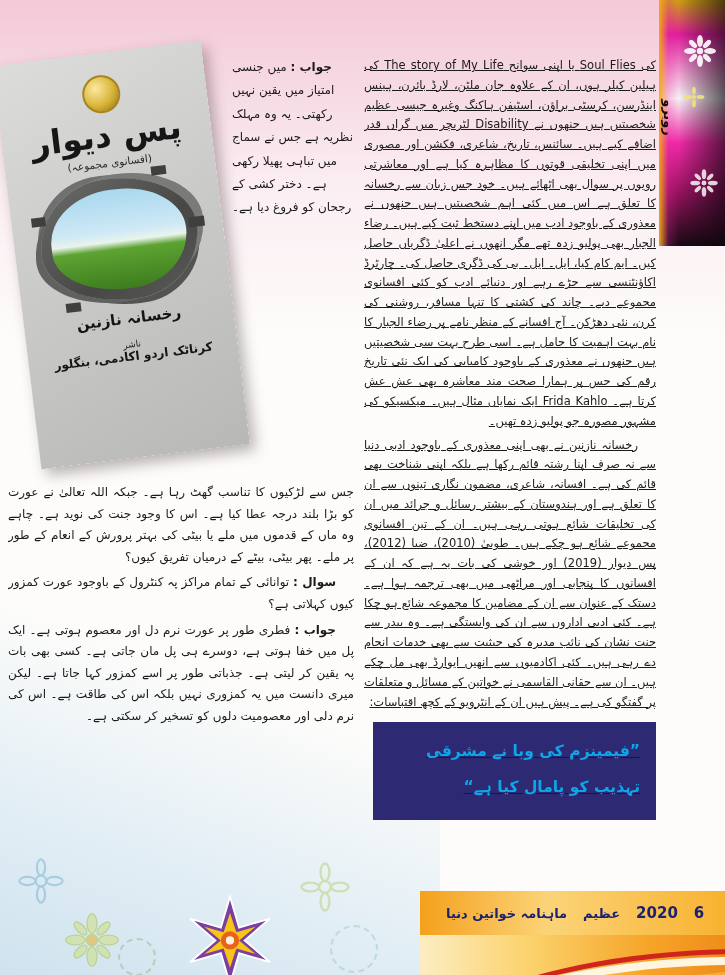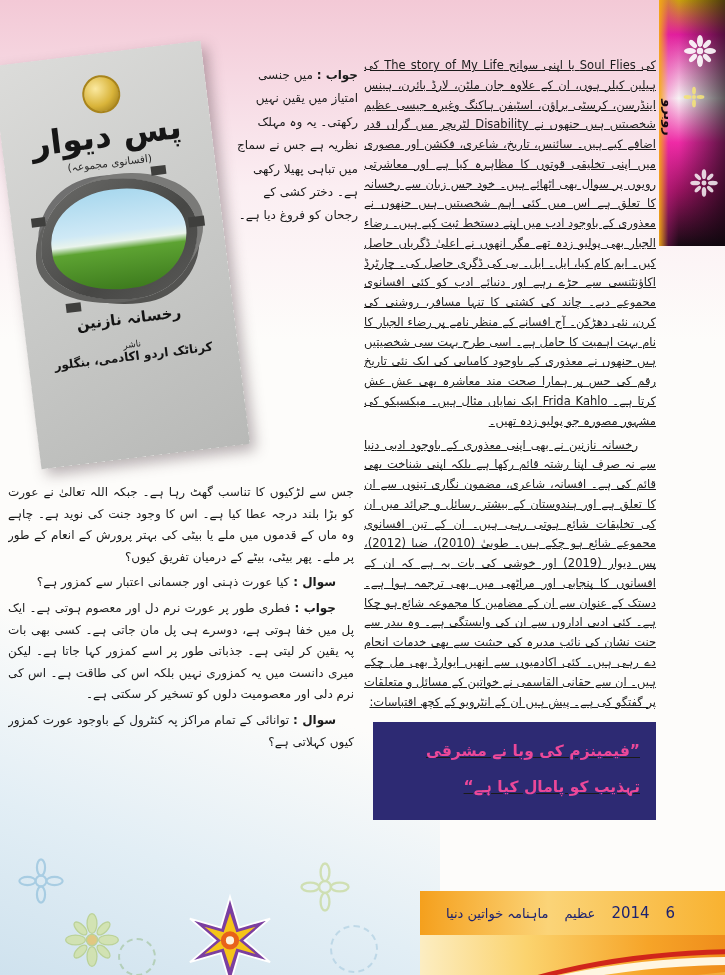--- a/index.html
+++ b/index.html
@@ -35,37 +35,37 @@
     border-radius:46% 54% 44% 56% / 58% 46% 56% 44%;
     box-shadow:10px -7px 0 -3px #7a7a78,-10px 6px 0 -4px #61615f,6px 10px 0 -5px #535351,-7px -9px 0 -5px #707070;}
   .wall-inner{position:absolute;inset:11px;
     background:linear-gradient(180deg,#a9d8ee 0%,#cfe9f6 42%,#e9f4ec 52%,#5da332 60%,#3e7c1e 100%);
     border-radius:50% 50% 46% 54% / 52% 48% 56% 44%;}
   .brick{position:absolute;background:#3f3f3d;}
   .book-author{text-align:center;font-size:15px;font-weight:bold;margin-top:10px;color:#141414;}
   .book-pub-label{text-align:center;font-size:9px;margin-top:12px;color:#222;}
   .book-pub{text-align:center;font-size:12px;font-weight:bold;color:#141414;}
   
-  .col-left-top{position:absolute;left:232px;top:64px;width:126px;height:210px;
-    direction:rtl;text-align:right;font-size:12px;line-height:1.95;}
+  .col-left-top{position:absolute;left:232px;top:56px;width:126px;height:210px;
+    direction:rtl;text-align:left;font-size:12px;line-height:1.95;}
   .col-left-main{position:absolute;left:8px;top:482px;width:346px;height:420px;
     direction:rtl;text-align:justify;font-size:12px;line-height:1.8;overflow:hidden;}
   .col-right{position:absolute;left:364px;top:56px;width:292px;height:852px;
     direction:rtl;text-align:justify;font-size:11.5px;line-height:1.72;overflow:hidden;z-index:1;text-decoration:underline;}
   .col-left-main p,.col-right p{margin:0 0 4px 0;}
   .indent{text-indent:18px;}
   b.lbl{font-weight:bold;}
   
-  .quote-box{background:#2d2a73;color:#ec4899;font-weight:bold;font-size:15.5px;
+  .quote-box{background:#2d2a73;color:#0ea5e9;font-weight:bold;font-size:15.5px;
     line-height:2.3;padding:12px 16px 14px 16px;margin:10px 0 12px 9px;text-align:right;}
   
   .footer-bar{position:absolute;left:420px;top:891px;width:305px;height:44px;z-index:5;
     background:linear-gradient(90deg,#f5a01d 0%,#fbd478 42%,#f8b231 100%);
     display:flex;flex-direction:row;align-items:center;gap:16px;padding:0 0 0 26px;
-    box-sizing:border-box;direction:ltr;color:#1c2270;font-weight:normal;}
+    box-sizing:border-box;direction:ltr;color:#1c2270;font-weight:bold;}
   .footer-bar .urdu{direction:rtl;font-size:13px;}
   .footer-bar .num{font-size:15px;}
   .footer-swoosh{position:absolute;left:420px;top:935px;width:305px;height:40px;overflow:hidden;z-index:5;
     background:linear-gradient(90deg,#fcedc2 0%,#fbd36e 35%,#f6a428 75%,#ef8d1b 100%);}
   .sw-arc{position:absolute;border-radius:50%;}
   .sw1{width:760px;height:320px;left:-60px;top:14px;border:5px solid #d0251a;background:transparent;}
   .sw2{width:760px;height:320px;left:-72px;top:22px;border:8px solid #fff6e2;background:transparent;}
   .sw3{width:620px;height:260px;left:60px;top:34px;background:radial-gradient(circle at 60% 10%,#f9c658,#ec8c16 70%);}
   
   .deco{position:absolute;z-index:0;}
@@ -135,23 +135,22 @@
     <div class="book-pub">کرناٹک اردو اکادمی، بنگلور</div>
   </div>
 
   <div class="col-left-top">
     <b class="lbl">جواب :</b>
     <span>میں جنسی امتیاز میں یقین نہیں رکھتی۔ یہ وہ مہلک نظریہ ہے جس نے سماج میں تباہی پھیلا رکھی ہے۔ دختر کشی کے رجحان کو فروغ دیا ہے۔</span>
   </div>
 
   <div class="col-left-main">
     <p><span>جس سے لڑکیوں کا تناسب گھٹ رہا ہے۔ جبکہ اللہ تعالیٰ نے عورت کو بڑا بلند درجہ عطا کیا ہے۔ اس کا وجود جنت کی نوید ہے۔ چاہے وہ ماں کے قدموں میں ملے یا بیٹی کی بہتر پرورش کے انعام کے طور پر ملے۔ پھر بیٹی، بیٹے کے درمیان تفریق کیوں؟</span></p>
-    <p class="indent"><b class="lbl">سوال :</b> <span>کیا عورت ذہنی اور جسمانی اعتبار سے کمزور ہے؟</span></p>
+    <p class="indent"><b class="lbl">سوال :</b> <span>توانائی کے تمام مراکز پہ کنٹرول کے باوجود عورت کمزور کیوں کہلاتی ہے؟</span></p>
     <p class="indent"><b class="lbl">جواب :</b> <span>فطری طور پر عورت نرم دل اور معصوم ہوتی ہے۔ ایک پل میں خفا ہوتی ہے، دوسرے ہی پل مان جاتی ہے۔ کسی بھی بات پہ یقین کر لیتی ہے۔ جذباتی طور پر اسے کمزور کہا جاتا ہے۔ لیکن میری دانست میں یہ کمزوری نہیں بلکہ اس کی طاقت ہے۔ اس کی نرم دلی اور معصومیت دلوں کو تسخیر کر سکتی ہے۔</span></p>
-    <p class="indent"><b class="lbl">سوال :</b> <span>توانائی کے تمام مراکز پہ کنٹرول کے باوجود عورت کمزور کیوں کہلاتی ہے؟</span></p>
   </div>
 
   <div class="col-right">
     <p><span>کی Soul Flies یا اپنی سوانح The story of My Life کی ہیلین کیلر ہوں، ان کے علاوہ جان ملٹن، لارڈ بائرن، ہینس اینڈرسن، کرسٹی براؤن، اسٹیفن ہاکنگ وغیرہ جیسی عظیم شخصیتیں ہیں جنھوں نے Disability لٹریچر میں گراں قدر اضافے کیے ہیں۔ سائنس، تاریخ، شاعری، فکشن اور مصوری میں اپنی تخلیقی قوتوں کا مظاہرہ کیا ہے اور معاشرتی رویوں پر سوال بھی اٹھائے ہیں۔ خود جس زبان سے رخسانہ کا تعلق ہے اس میں کئی اہم شخصیتیں ہیں جنھوں نے معذوری کے باوجود ادب میں اپنے دستخط ثبت کیے ہیں۔ رضاء الجبار بھی پولیو زدہ تھے مگر انھوں نے اعلیٰ ڈگریاں حاصل کیں۔ ایم کام کیا، ایل۔ ایل۔ بی کی ڈگری حاصل کی۔ چارٹرڈ اکاؤنٹنسی سے جڑے رہے اور دنیائے ادب کو کئی افسانوی مجموعے دیے۔ چاند کی کشتی کا تنہا مسافر، روشنی کی کرن، نئی دھڑکن۔ آج افسانے کے منظر نامے پر رضاء الجبار کا نام بہت اہمیت کا حامل ہے۔ اسی طرح بہت سی شخصیتیں ہیں جنھوں نے معذوری کے باوجود کامیابی کی ایک نئی تاریخ رقم کی جس پر ہمارا صحت مند معاشرہ بھی عش عش کرتا ہے۔ Frida Kahlo ایک نمایاں مثال ہیں۔ میکسیکو کی مشہور مصورہ جو پولیو زدہ تھیں۔</span></p>
     <p class="indent"><span>رخسانہ نازنین نے بھی اپنی معذوری کے باوجود ادبی دنیا سے نہ صرف اپنا رشتہ قائم رکھا ہے بلکہ اپنی شناخت بھی قائم کی ہے۔ افسانہ، شاعری، مضمون نگاری تینوں سے ان کا تعلق ہے اور ہندوستان کے بیشتر رسائل و جرائد میں ان کی تخلیقات شائع ہوتی رہی ہیں۔ ان کے تین افسانوی مجموعے شائع ہو چکے ہیں۔ طوبیٰ (2010)، ضیا (2012)، پس دیوار (2019) اور خوشی کی بات یہ ہے کہ ان کے افسانوں کا پنجابی اور مراٹھی میں بھی ترجمہ ہوا ہے۔ دستک کے عنوان سے ان کے مضامین کا مجموعہ شائع ہو چکا ہے۔ کئی ادبی اداروں سے ان کی وابستگی ہے۔ وہ بیدر سے جنت نشان کی نائب مدیرہ کی حیثیت سے بھی خدمات انجام دے رہی ہیں۔ کئی اکادمیوں سے انھیں ایوارڈ بھی مل چکے ہیں۔ ان سے حقانی القاسمی نے خواتین کے مسائل و متعلقات پر گفتگو کی ہے۔ پیش ہیں ان کے انٹرویو کے کچھ اقتباسات:</span></p>
     <div class="quote-box">
       <span>”فیمینزم کی وبا نے مشرقی تہذیب کو پامال کیا ہے“</span>
     </div>
   </div>
 
@@ -195,21 +194,21 @@
         <ellipse cx="7" cy="17" rx="6" ry="3"></ellipse>
         <ellipse cx="27" cy="17" rx="6" ry="3"></ellipse>
       </g>
   </svg>
   <div class="doodle" style="left:118px;top:938px;width:34px;height:34px"></div>
   <div class="doodle" style="left:330px;top:925px;width:44px;height:44px;border-color:rgba(150,190,215,.45)"></div>
 
   <div class="footer-bar">
     <span class="urdu">ماہنامہ خواتین دنیا</span>
     <span class="urdu">عظیم</span>
-    <span class="num">2014</span>
+    <span class="num">2020</span>
     <span class="num">6</span>
   </div>
   <div class="footer-swoosh">
     <div class="sw-arc sw2"></div>
     <div class="sw-arc sw1"></div>
     <div class="sw-arc sw3"></div>
   </div>
 
 </div>
 

